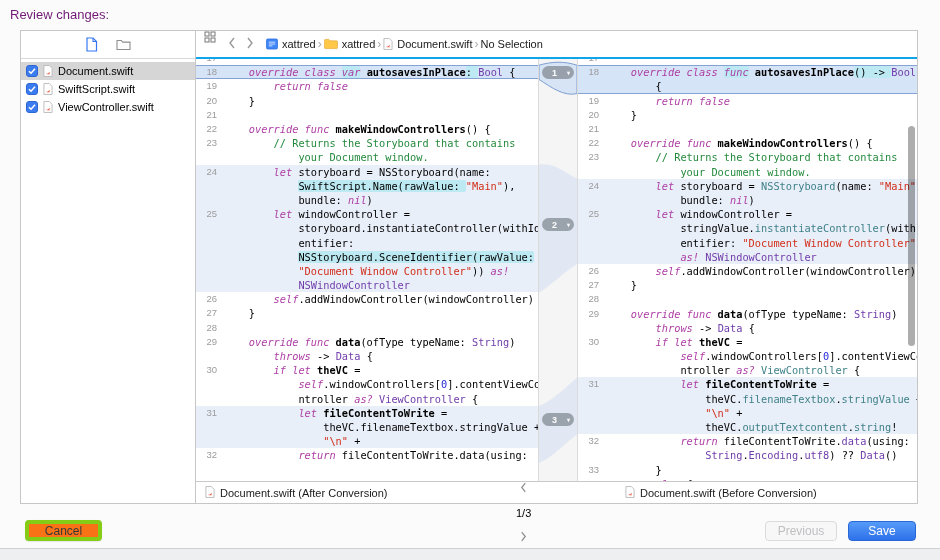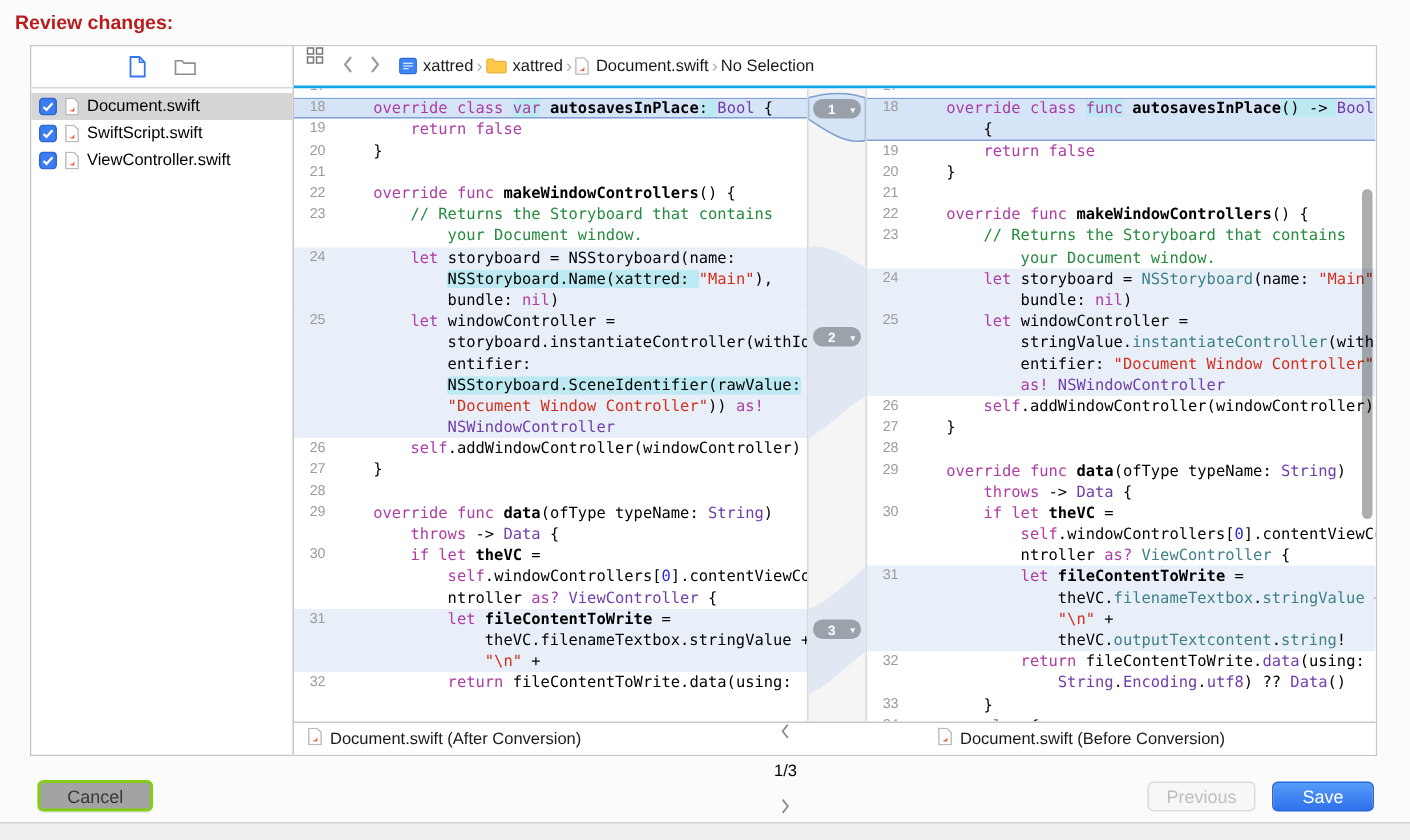--- a/index.html
+++ b/index.html
@@ -1,19 +1,19 @@
 <!DOCTYPE html>
 <html style="--accent-blue: #3478F6; --keyword: #AD3DA4; --string: #D12F1B; --type: #703DAA; --project: #3E8087; --comment: #248A3D; --number: #272AD8; --token-highlight: #BCE9F2; --changed-bg: #E9EFF9; --selected-bg: #D6E4F7; --selected-border: #84A3D4;"><head>
 <meta charset="utf-8">
 <style>
   * { margin:0; padding:0; box-sizing:border-box; }
   html,body { width:940px; height:560px; overflow:hidden; }
   body { background:#FBFBFC; font-family:"Liberation Sans", sans-serif; position:relative; color:#000; }
 
-  .dialog-title { position:absolute; left:10px; top:7px; font-size:13px; font-weight:700; color:#b91c1c; }
+  .dialog-title { position:absolute; left:10px; top:7px; font-size:13px; font-weight:400; color:#701a75; }
 
   .content-box { position:absolute; left:20px; top:30px; width:898px; height:474px;
                  border:1px solid #C6C6C6; background:#fff; display:flex; }
 
   
   .sidebar { width:175px; flex:none; border-right:1px solid #C6C6C6; display:flex; flex-direction:column; background:#fff; }
   .sidebar-header { height:28px; flex:none; border-bottom:1px solid #D8D8D8; display:flex; align-items:center; justify-content:center; gap:18px; }
   .sidebar-header .hicon { display:inline-flex; }
   .file-list { padding-top:3px; }
   .file-row { height:18px; display:flex; align-items:center; padding-left:5px; gap:5px; font-size:11px; }
@@ -36,21 +36,21 @@
 
   .line { display:flex; }
   .lnum { width:26px; flex:none; text-align:right; padding-right:5px; font-size:9.5px; color:#9B9B9B; line-height:14.2px; }
   .rows { flex:1; min-width:0; padding-left:2px; }
   .lrow { height:14.2px; line-height:14.2px; white-space:pre; overflow:hidden;
           font-family:"DejaVu Sans Mono", monospace; font-size:10.3px; color:#000; }
   .line.chg { background:var(--changed-bg); }
   .line.sel { background:var(--selected-bg);
               box-shadow: inset 0 1px 0 var(--selected-border), inset 0 -1px 0 var(--selected-border); }
 
-  .sk { color:var(--keyword); }
+  .sk { color:var(--keyword);font-style:italic; }
   .ss { color:var(--string); }
   .st { color:var(--type); }
   .sp { color:var(--project); }
   .sm { color:var(--comment); }
   .sn { color:var(--number); }
   .sb { font-weight:bold; color:#000; }
   .sh { background:var(--token-highlight); border-radius:2px; }
 
   .gutter { width:40px; flex:none; position:relative; background:#F5F5F6;
             border-left:1px solid #DADADA; border-right:1px solid #DADADA; }
@@ -66,21 +66,21 @@
 
   .jump-bar { height:22px; flex:none; border-top:1px solid #C9C9C9; position:relative; background:#fff; font-size:11px; }
   .jb-group { position:absolute; top:0; height:100%; display:flex; align-items:center; gap:5px; color:#1a1a1a; }
   .jb-left { left:9px; }
   .jb-nav { left:320px; gap:12px;flex-direction:column; }
   .jb-right { left:413px;padding-left:16px; }
   .jb-pos { color:#000; }
 
   
   .btn { position:absolute; border-radius:4px; font-size:12px; display:flex; align-items:center; justify-content:center; }
-  .btn-cancel { left:25px; top:520px; width:77px; height:21px; background:#a3a3a3; border:2px solid #84cc16; color:#383838; box-shadow:0 .5px 1px rgba(0,0,0,.08); }
+  .btn-cancel { left:25px; top:520px; width:77px; height:21px; background:#f97316; border:4px solid #84cc16; color:#383838; box-shadow:0 .5px 1px rgba(0,0,0,.08); }
   .btn-previous { left:765px; top:521px; width:72px; height:20px; background:#F7F7F8; border:1px solid #DBDBDB; color:#BFBFC1; }
   .btn-save { left:848px; top:521px; width:68px; height:20px; background:linear-gradient(180deg,#559BF9,#2F71EA); border:1px solid #2867D6; color:#fff; }
 
   .bottom-strip { position:absolute; left:0; bottom:0; width:940px; height:12px; background:#EDEFF0; border-top:1px solid #CFD2D4; }
 </style>
 </head>
 <body>
 
 <div class="dialog-title">Review changes:</div>
 
@@ -253,21 +253,21 @@
               <span class="lnum">23</span>
               <div class="rows">
                 <div class="lrow"><span>        </span><span class="sm">// Returns the Storyboard that contains</span></div>
                 <div class="lrow"><span>            </span><span class="sm">your Document window.</span></div>
               </div>
             </div>
             <div class="line chg">
               <span class="lnum">24</span>
               <div class="rows">
                 <div class="lrow"><span>        </span><span class="sk">let</span><span> storyboard = NSStoryboard(name:</span></div>
-                <div class="lrow"><span>            </span><span class="sh">NSStoryboard.Name(xattred: </span><span class="ss">"Main"</span><span>),</span></div>
+                <div class="lrow"><span>            </span><span class="sh">SwiftScript.Name(rawValue: </span><span class="ss">"Main"</span><span>),</span></div>
                 <div class="lrow"><span>            bundle: </span><span class="sk">nil</span><span>)</span></div>
               </div>
             </div>
             <div class="line chg">
               <span class="lnum">25</span>
               <div class="rows">
                 <div class="lrow"><span>        </span><span class="sk">let</span><span> windowController =</span></div>
                 <div class="lrow"><span>            storyboard.instantiateController(withId</span></div>
                 <div class="lrow"><span>            entifier:</span></div>
                 <div class="lrow"><span>            </span><span class="sh">NSStoryboard.SceneIdentifier(rawValue:</span></div>

